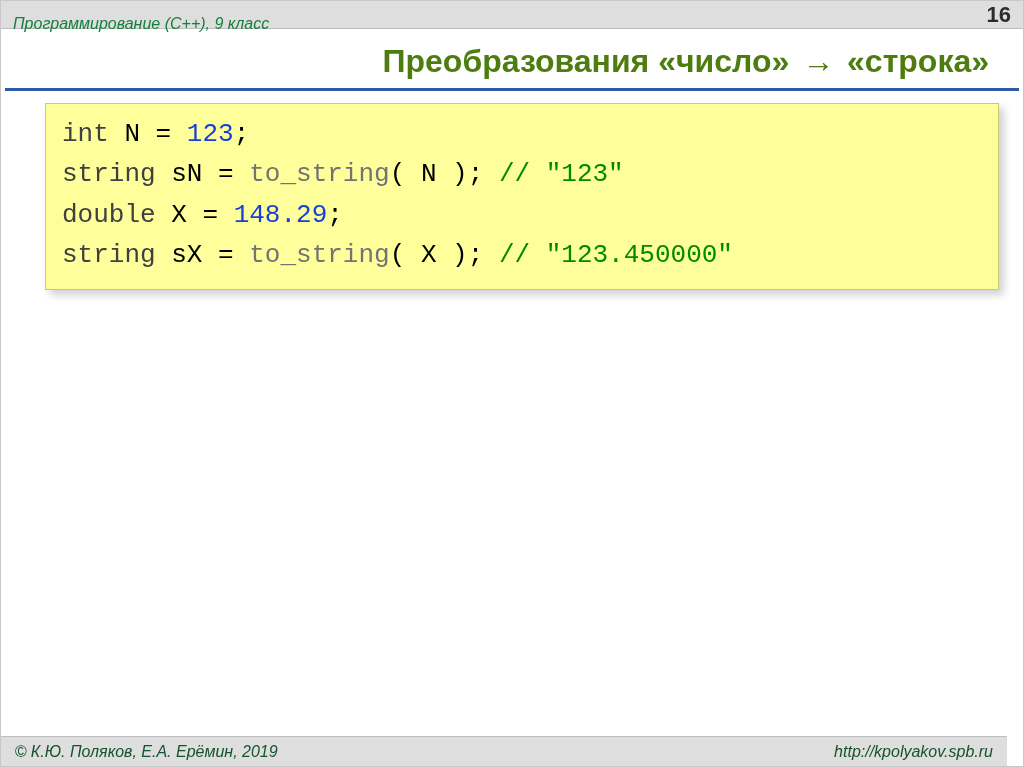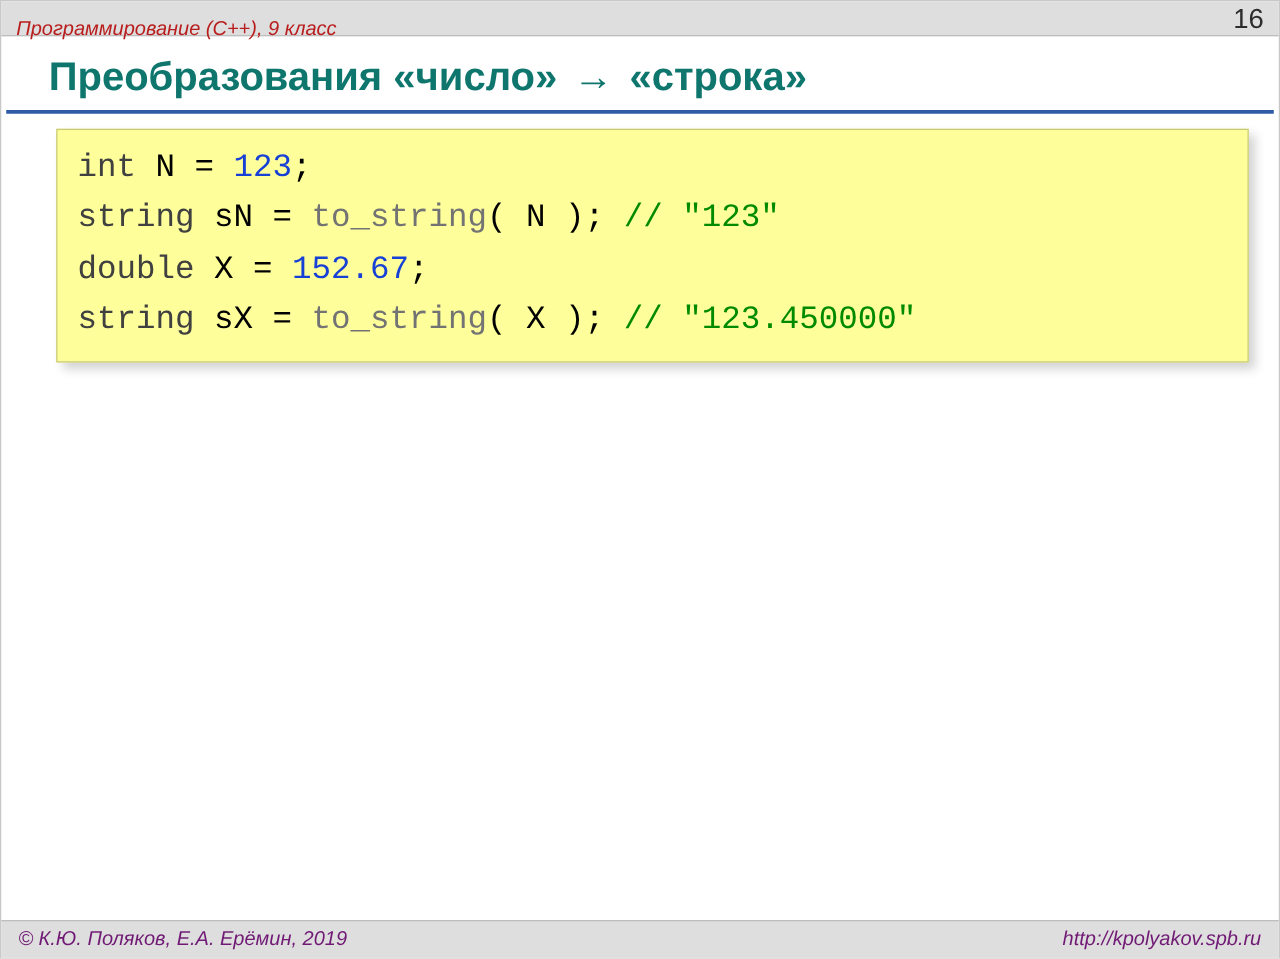--- a/index.html
+++ b/index.html
@@ -25,35 +25,36 @@
     height: 28px;
     display: flex;
     align-items: center;
     justify-content: space-between;
     padding: 0 12px;
     box-sizing: border-box;
   }
   .course {
     font-style: italic;
     font-size: 16px;
-    color: #b91c1c;
+    color: #15803d;
     margin-top: 19px;
   }
   .page-num {
     font-size: 22px;
-    font-weight: normal;
+    font-weight: bold;
     color: #2c2c2c;
   }
   .title {
     font-size: 32px;
     font-weight: bold;
-    color: #0f766e;
+    color: #4d7c0f;
     padding: 14px 30px 8px 34px;
     border-bottom: 3px solid #2e5aa6;
     margin: 0 4px 0 4px;
+    text-align: right;
   }
   .title .arrow {
     font-family: "Times New Roman", serif;
     font-weight: normal;
     padding: 0 4px;
   }
   .code-box {
     margin: 12px 24px 0 44px;
     background: #feff9b;
     border: 1px solid #c9c97a;
@@ -66,32 +67,32 @@
     white-space: pre;
   }
   .kw   { color: #404040; }     
   .num  { color: #1740d6; }     
   .func { color: #737373; }     
   .cmt  { color: #008a00; }     
   .blk  { color: #000; }
 
   .bottom-bar {
     position: absolute;
-    left: 0; right: 0; bottom: 0;
+    left: 0; right: 16px; bottom: 0;
     height: 30px;
     background: #dedede;
     border-top: 1px solid #bdbdbd;
     display: flex;
     align-items: center;
     justify-content: space-between;
     padding: 0 14px;
     box-sizing: border-box;
     font-style: italic;
     font-size: 16px;
-    color: #701a75;
+    color: #14532d;
   }
   .copyright .sym { font-style: normal; margin-right: 4px; }
 </style>
 </head>
 <body>
 
 <div class="slide">
 
   <div class="top-bar">
     <span class="course">Программирование (C++), 9 класс</span>
@@ -99,21 +100,21 @@
   </div>
 
   <div class="title">
     <span>Преобразования «число»</span>
     <span class="arrow">→</span>
     <span>«строка»</span>
   </div>
 
   <div class="code-box"><span class="kw">int</span><span class="blk"> N = </span><span class="num">123</span><span class="blk">;</span>
 <span class="kw">string</span><span class="blk"> sN = </span><span class="func">to_string</span><span class="blk">( N ); </span><span class="cmt">// "123"</span>
-<span class="kw">double</span><span class="blk"> X = </span><span class="num">152.67</span><span class="blk">;</span>
+<span class="kw">double</span><span class="blk"> X = </span><span class="num">148.29</span><span class="blk">;</span>
 <span class="kw">string</span><span class="blk"> sX = </span><span class="func">to_string</span><span class="blk">( X ); </span><span class="cmt">// "123.450000"</span></div>
 
   <div class="bottom-bar">
     <span class="copyright">
       <span class="sym">©</span><span>К.Ю. Поляков, Е.А. Ерёмин, 2019</span>
     </span>
     <span>http://kpolyakov.spb.ru</span>
   </div>
 
 </div>

